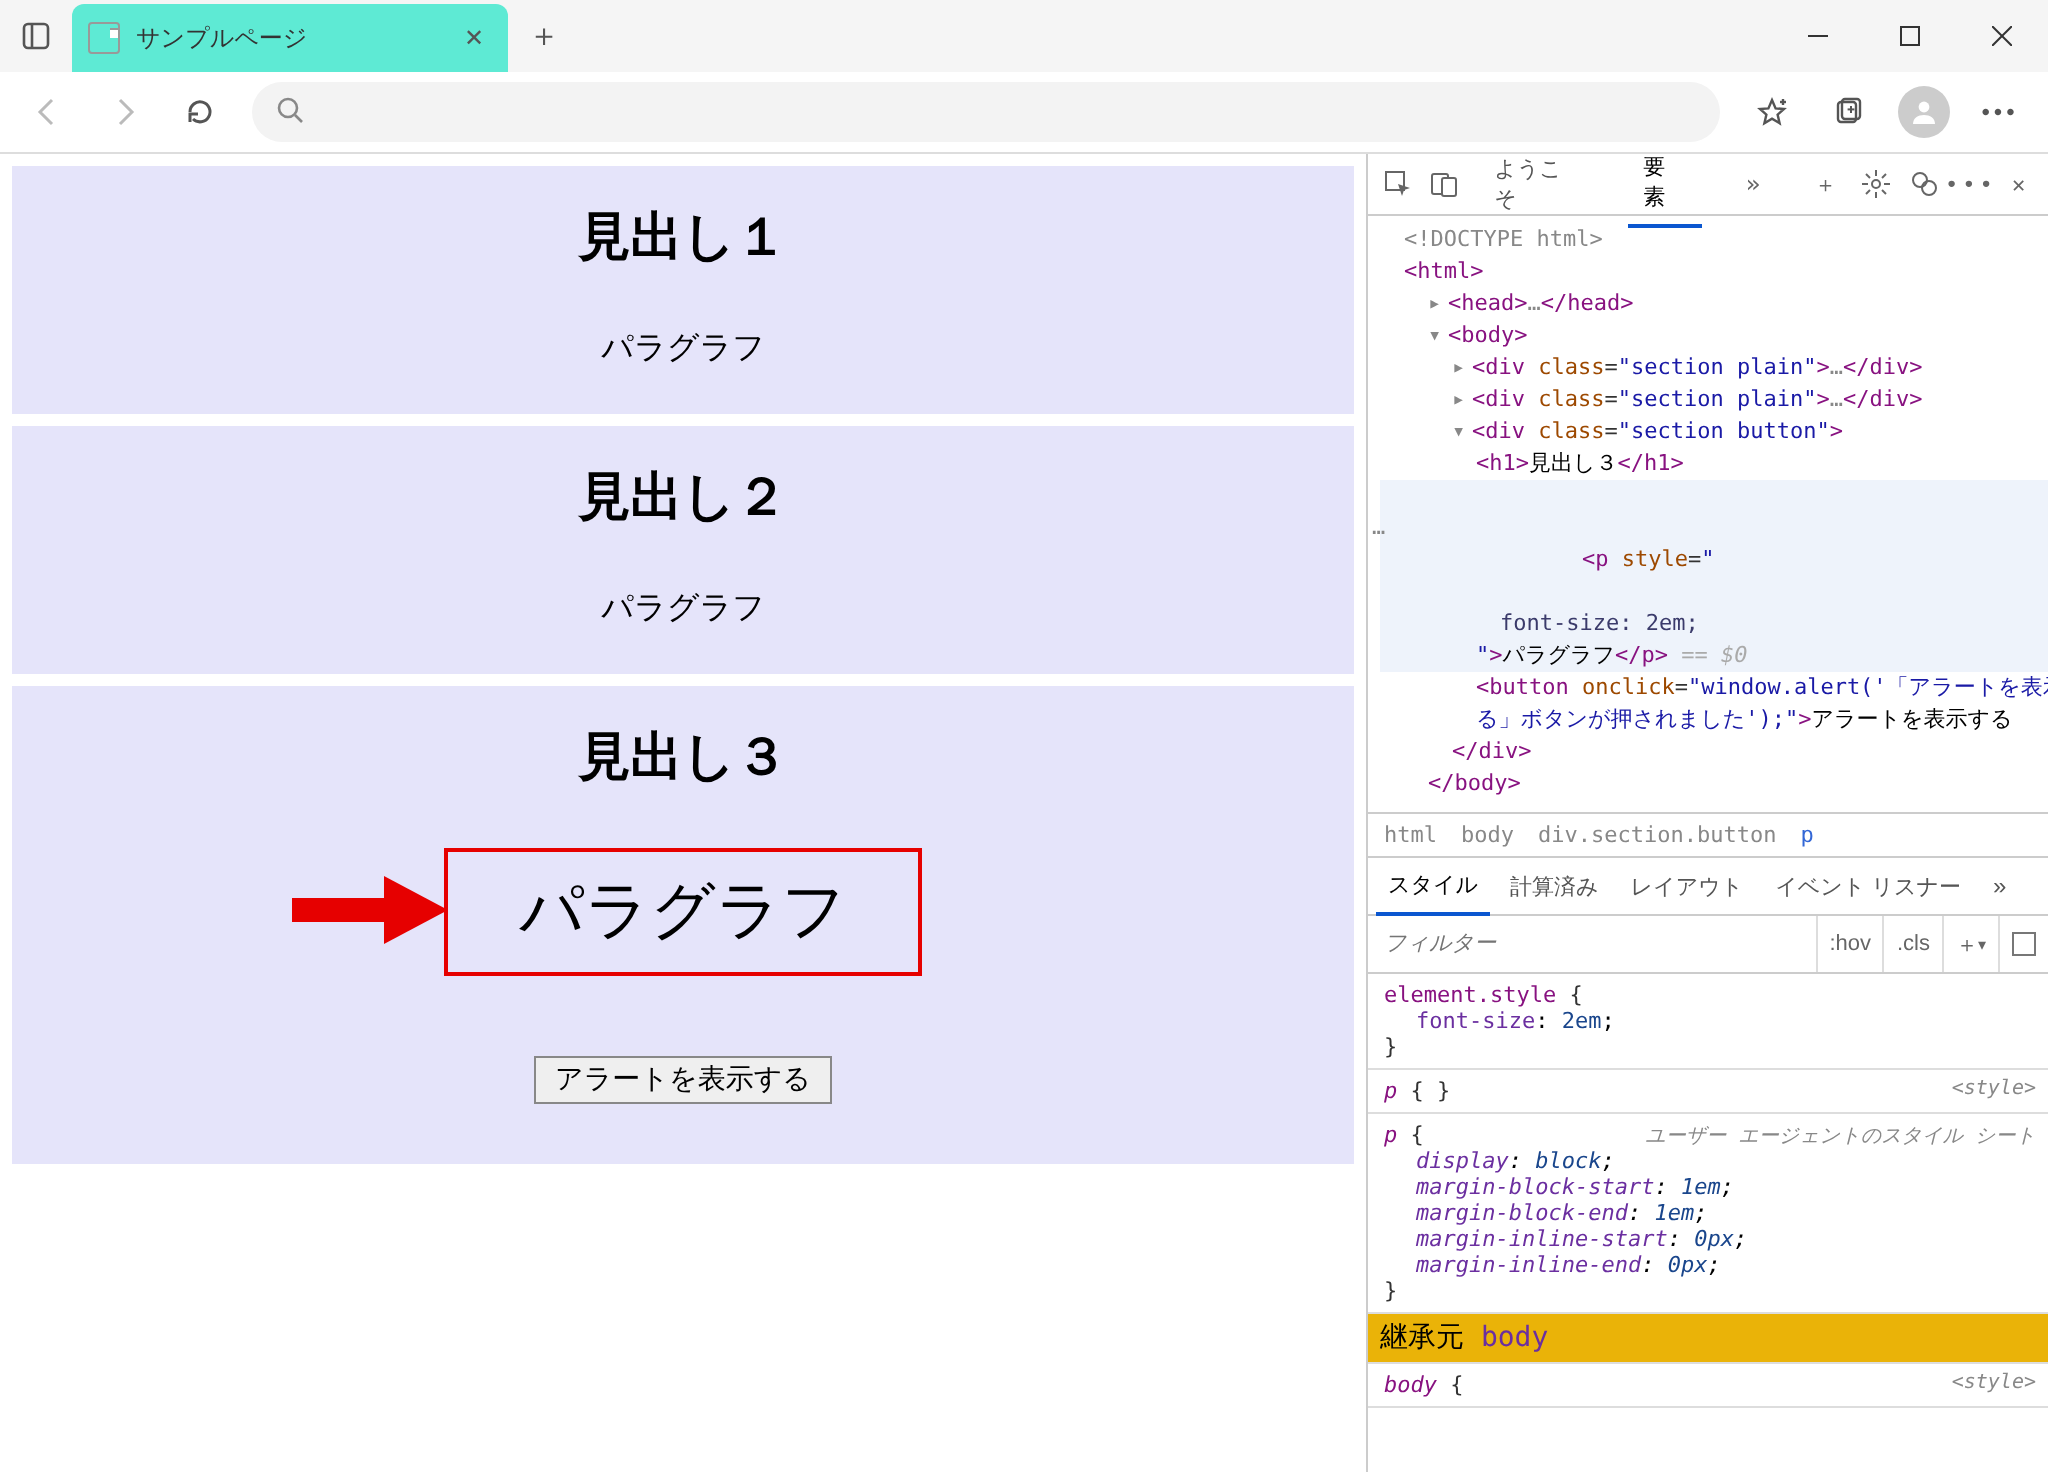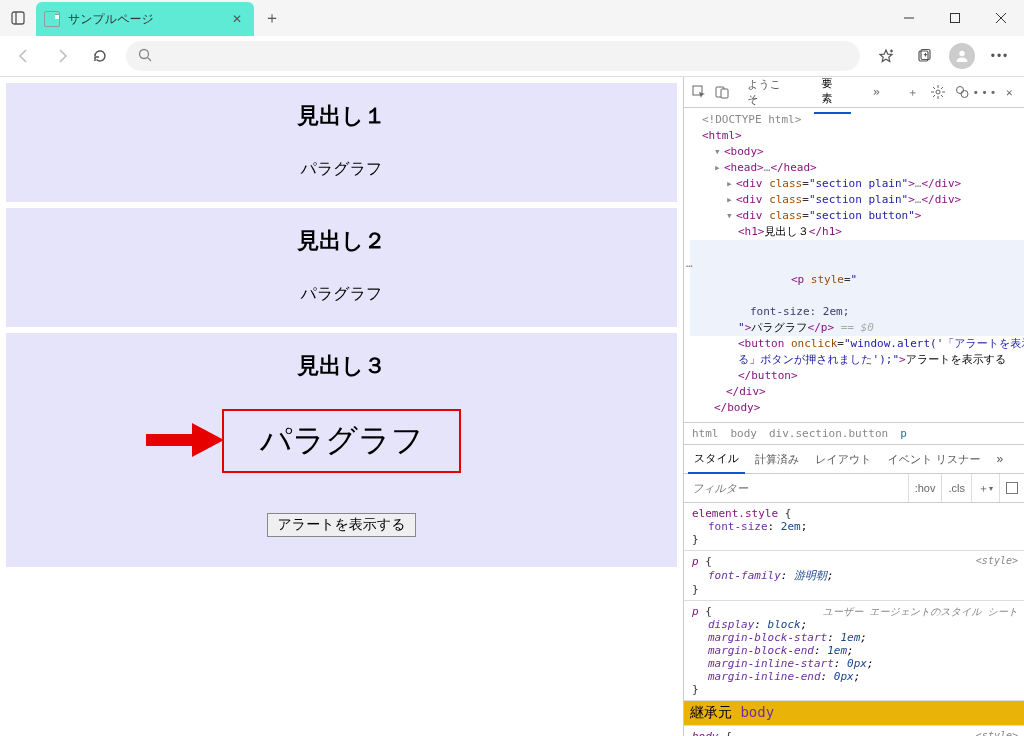--- a/index.html
+++ b/index.html
@@ -29,21 +29,21 @@
   .avatar svg { width:16px; height:16px; fill:#fff; }
   .dots3 { letter-spacing:2px; }
 
   
   .content { display:flex; height: calc(736px - 36px - 40px); }
   .page { flex:1; background:#fff; padding:6px; overflow:auto; }
   .devtools { width:340px; border-left:1px solid #ccc; background:#fff; display:flex; flex-direction:column; font-family:Consolas,monospace; font-size:11px; }
 
   
   .section { background:#e5e4fa; margin:0 0 6px 0; padding:10px 0 22px 0; text-align:center; font-family:"游ゴシック","Yu Gothic",sans-serif; }
-  .section h1 { font-size:22px; font-weight:bold; margin:8px 0 28px 0; }
+  .section h1 { font-size:26px; font-weight:bold; margin:8px 0 28px 0; }
   .section p.plain-p { font-size:16px; margin:0; }
   .section.button-sec { padding-bottom: 30px; }
   .highlight-p-wrap { position:relative; display:flex; align-items:center; justify-content:center; margin:20px 0 40px 0; }
   .highlight-p { font-size:32px; font-family:"游明朝","Yu Mincho",serif; border:2px solid #e60000; padding:8px 36px; }
   .red-arrow { position:absolute; left:140px; }
   .red-arrow svg { width:78px; height:34px; }
   .page-btn { font-size:14px; padding:2px 10px; background:#efefef; border:1px solid #888; }
 
   
   .dt-row1 { display:flex; align-items:center; height:30px; border-bottom:1px solid #ccc; padding:0 4px; gap:2px; }
@@ -256,35 +256,34 @@
             <circle cx="9.5" cy="9" r="3.5" fill="none" stroke="#666"></circle>
           </svg>
       </div>
       <div class="dt-ic dots3">•••</div>
       <div class="dt-close">✕</div>
     </div>
 
     <div class="dt-dom">
       <div class="line ind1"><span class="cm">&lt;!DOCTYPE html&gt;</span></div>
       <div class="line ind1"><span class="tag">&lt;html&gt;</span></div>
+      <div class="line ind2"><span class="tw">▸</span><span class="tag"><span style="color:#881280">&lt;head&gt;</span><span class="cm">…</span><span style="color:#881280">&lt;/head&gt;</span></span></div>
       <div class="line ind2"><span class="tw">▾</span><span class="tag">&lt;body&gt;</span></div>
-      <div class="line ind2"><span class="tw">▸</span><span class="tag"><span style="color:#881280">&lt;head&gt;</span><span class="cm">…</span><span style="color:#881280">&lt;/head&gt;</span></span></div>
       <div class="line ind3"><span class="tw">▸</span><span><span class="tag">&lt;div</span> <span class="attr">class</span>=<span class="val">"section plain"</span><span class="tag">&gt;</span><span class="cm">…</span><span class="tag">&lt;/div&gt;</span></span></div>
       <div class="line ind3"><span class="tw">▸</span><span><span class="tag">&lt;div</span> <span class="attr">class</span>=<span class="val">"section plain"</span><span class="tag">&gt;</span><span class="cm">…</span><span class="tag">&lt;/div&gt;</span></span></div>
       <div class="line ind3"><span class="tw">▾</span><span><span class="tag">&lt;div</span> <span class="attr">class</span>=<span class="val">"section button"</span><span class="tag">&gt;</span></span></div>
       <div class="line ind4"><span><span class="tag">&lt;h1&gt;</span><span class="txt">見出し３</span><span class="tag">&lt;/h1&gt;</span></span></div>
       <div class="line ind4 sel-row" style="position:relative">
         <span class="sel-row-before">…</span>
         <span class="tag">&lt;p</span> <span class="attr">style</span>=<span class="val">"</span>
       </div>
       <div class="line ind5 sel-row"><span class="style-attr">font-size: 2em;</span></div>
       <div class="line ind4 sel-row"><span class="val">"</span><span class="tag">&gt;</span><span class="txt">パラグラフ</span><span class="tag">&lt;/p&gt;</span><span class="eqzero"> == $0</span></div>
       <div class="line ind4"><span class="tag">&lt;button</span> <span class="attr">onclick</span>=<span class="val">"window.alert('「アラートを表示す</span></div>
       <div class="line ind4"><span class="val">る」ボタンが押されました');"</span><span class="tag">&gt;</span><span class="txt">アラートを表示する</span></div>
-      <div class="line ind4"><span class="tag">&lt;/button&gt;</span></div>
       <div class="line ind3"><span class="tag">&lt;/div&gt;</span></div>
       <div class="line ind2"><span class="tag">&lt;/body&gt;</span></div>
     </div>
 
     <div class="dt-crumbs">
       <span>html</span>
       <span>body</span>
       <span>div.section.button</span>
       <span class="active">p</span>
     </div>
@@ -309,21 +308,20 @@
 
     <div class="dt-rules">
       <div class="rule">
         <span class="selector">element.style</span> <span class="brace">{</span>
         <div class="prop-line"><span class="prop">font-size</span>: <span class="pval">2em</span>;</div>
         <span class="brace">}</span>
       </div>
       <div class="rule">
         <span class="src">&lt;style&gt;</span>
         <span class="selector italic">p</span> <span class="brace">{</span>
-        <div class="prop-line italic"><span class="prop">font-family</span>: <span class="pval">游明朝</span>;</div>
         <span class="brace">}</span>
       </div>
       <div class="rule">
         <span class="src">ユーザー エージェントのスタイル シート</span>
         <span class="selector italic">p</span> <span class="brace">{</span>
         <div class="prop-line italic"><span class="prop">display</span>: <span class="pval">block</span>;</div>
         <div class="prop-line italic"><span class="prop">margin-block-start</span>: <span class="pval">1em</span>;</div>
         <div class="prop-line italic"><span class="prop">margin-block-end</span>: <span class="pval">1em</span>;</div>
         <div class="prop-line italic"><span class="prop">margin-inline-start</span>: <span class="pval">0px</span>;</div>
         <div class="prop-line italic"><span class="prop">margin-inline-end</span>: <span class="pval">0px</span>;</div>

